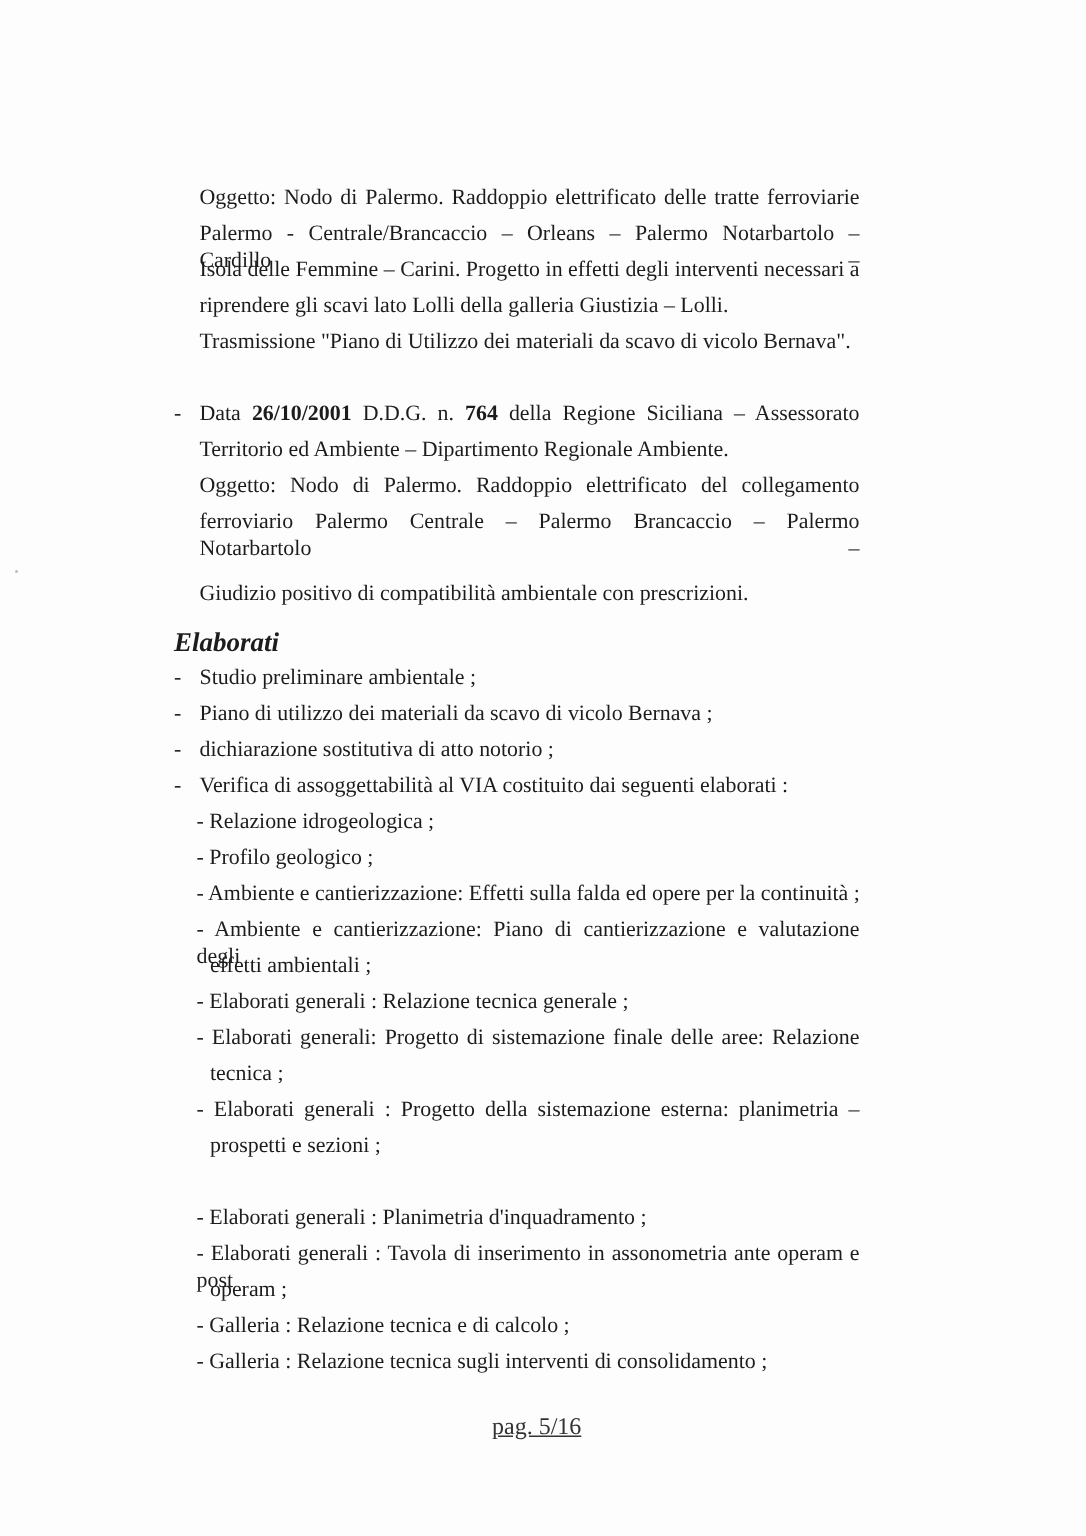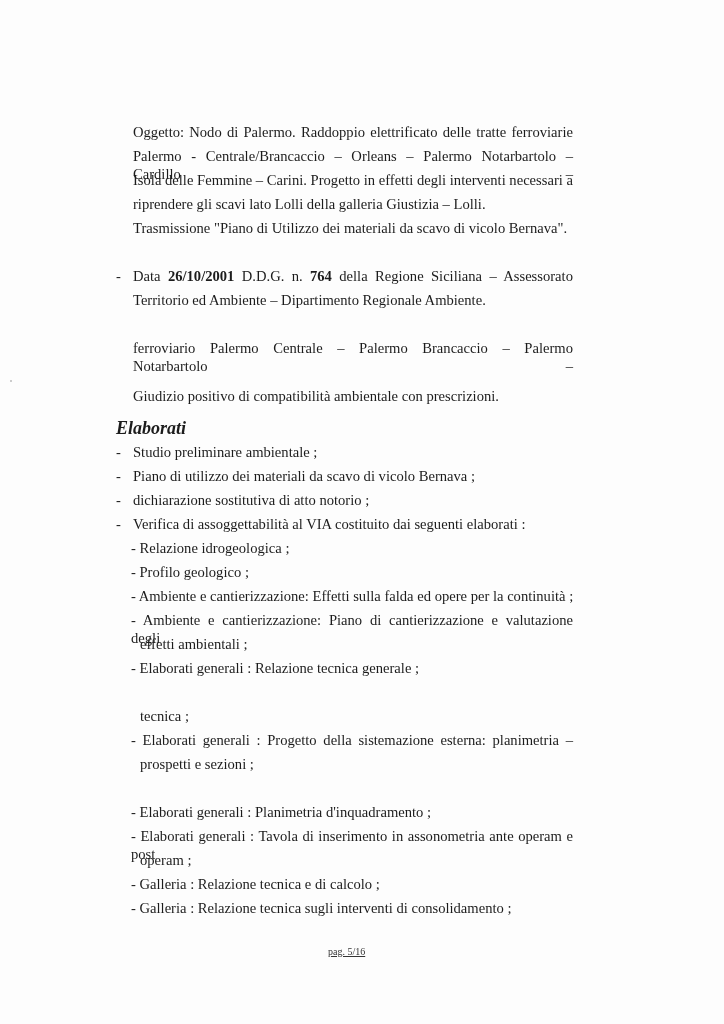--- a/index.html
+++ b/index.html
@@ -43,21 +43,21 @@
       font-size: 18px;
       line-height: 18px;
       font-weight: bold;
       font-style: italic;
     }
     b { font-weight: bold; }
     .footer {
       position: absolute;
       left: 328px;
       top: 946px;
-      font-size: 10px;
+      font-size: 16px;
       line-height: 12px;
       color: #333;
       text-decoration: underline;
     }
     .speck {
       position: absolute;
       width: 2px; height: 2px;
       background: #bbb;
       border-radius: 1px;
     }
@@ -75,20 +75,21 @@
 
   <div class="dash" style="left:116px; top:267px;">-</div>
   <div class="line just" style="left:133px; top:267px; width:440px;">
     <span>Data</span>
     <b>26/10/2001</b>
     <span>D.D.G. n.</span>
     <b>764</b>
     <span>della Regione Siciliana – Assessorato</span>
   </div>
   <div class="line" style="left:133px; top:291px;">Territorio ed Ambiente – Dipartimento Regionale Ambiente.</div>
+  <div class="line just" style="left:133px; top:315px; width:440px;">Oggetto: Nodo di Palermo. Raddoppio elettrificato del collegamento</div>
   <div class="line just" style="left:133px; top:339px; width:440px;">ferroviario Palermo Centrale – Palermo Brancaccio – Palermo Notarbartolo –</div>
   <div class="line" style="left:133px; top:387px;">Giudizio positivo di compatibilità ambientale con prescrizioni.</div>
 
   <div class="heading" style="left:116px; top:419px;">Elaborati</div>
 
   <div class="dash" style="left:116px; top:443px;">-</div>
   <div class="line" style="left:133px; top:443px;">Studio preliminare ambientale ;</div>
 
   <div class="dash" style="left:116px; top:467px;">-</div>
   <div class="line" style="left:133px; top:467px;">Piano di utilizzo dei materiali da scavo di vicolo Bernava ;</div>
@@ -98,20 +99,21 @@
 
   <div class="dash" style="left:116px; top:515px;">-</div>
   <div class="line" style="left:133px; top:515px;">Verifica di assoggettabilità al VIA costituito dai seguenti elaborati :</div>
 
   <div class="line" style="left:131px; top:539px;">- Relazione idrogeologica ;</div>
   <div class="line" style="left:131px; top:563px;">- Profilo geologico ;</div>
   <div class="line" style="left:131px; top:587px;">- Ambiente e cantierizzazione: Effetti sulla falda ed opere per la continuità ;</div>
   <div class="line just" style="left:131px; top:611px; width:442px;">- Ambiente e cantierizzazione: Piano di cantierizzazione e valutazione degli</div>
   <div class="line" style="left:140px; top:635px;">effetti ambientali ;</div>
   <div class="line" style="left:131px; top:659px;">- Elaborati generali : Relazione tecnica generale ;</div>
+  <div class="line just" style="left:131px; top:683px; width:442px;">- Elaborati generali: Progetto di sistemazione finale delle aree: Relazione</div>
   <div class="line" style="left:140px; top:707px;">tecnica ;</div>
   <div class="line just" style="left:131px; top:731px; width:442px;">- Elaborati generali : Progetto della sistemazione esterna: planimetria –</div>
   <div class="line" style="left:140px; top:755px;">prospetti e sezioni ;</div>
   <div class="line" style="left:131px; top:803px;">- Elaborati generali : Planimetria d'inquadramento ;</div>
   <div class="line just" style="left:131px; top:827px; width:442px;">- Elaborati generali : Tavola di inserimento in assonometria ante operam e post</div>
   <div class="line" style="left:140px; top:851px;">operam ;</div>
   <div class="line" style="left:131px; top:875px;">- Galleria : Relazione tecnica e di calcolo ;</div>
   <div class="line" style="left:131px; top:899px;">- Galleria : Relazione tecnica sugli interventi di consolidamento ;</div>
 
   <div class="footer">pag. 5/16</div>

